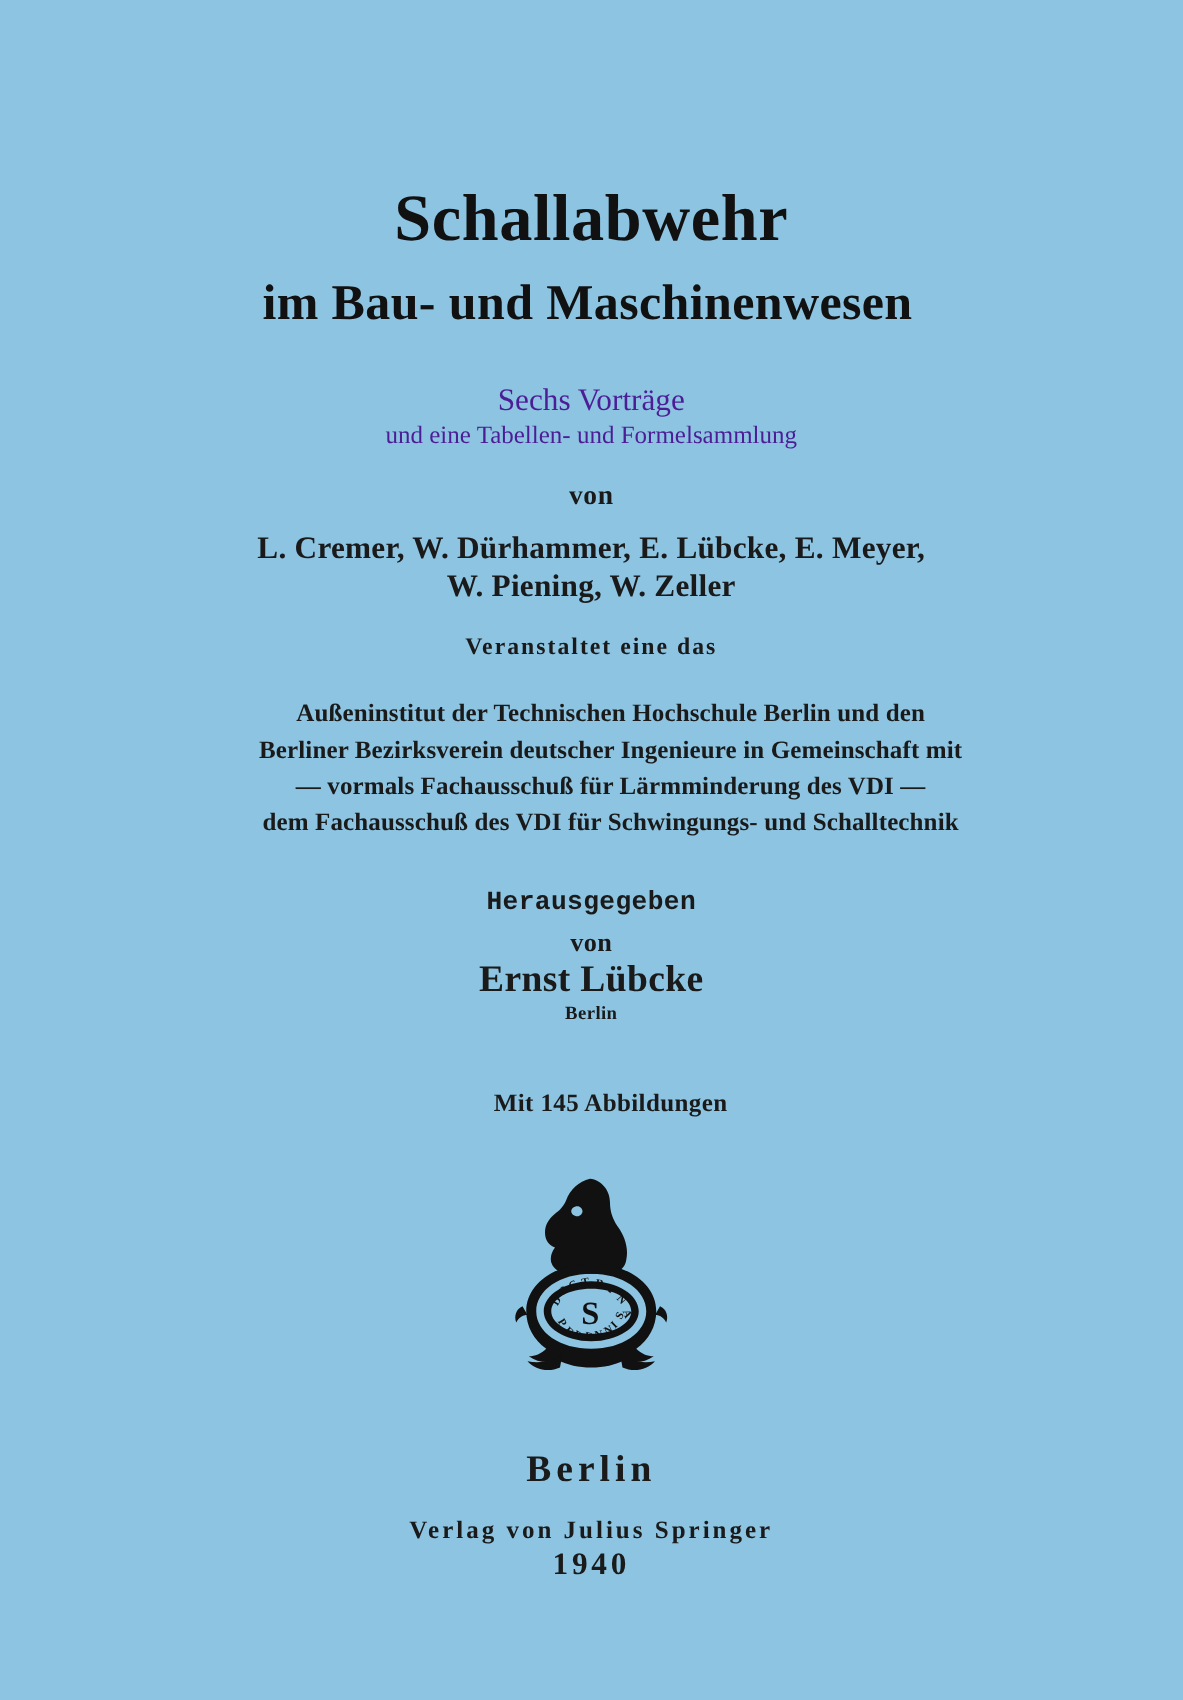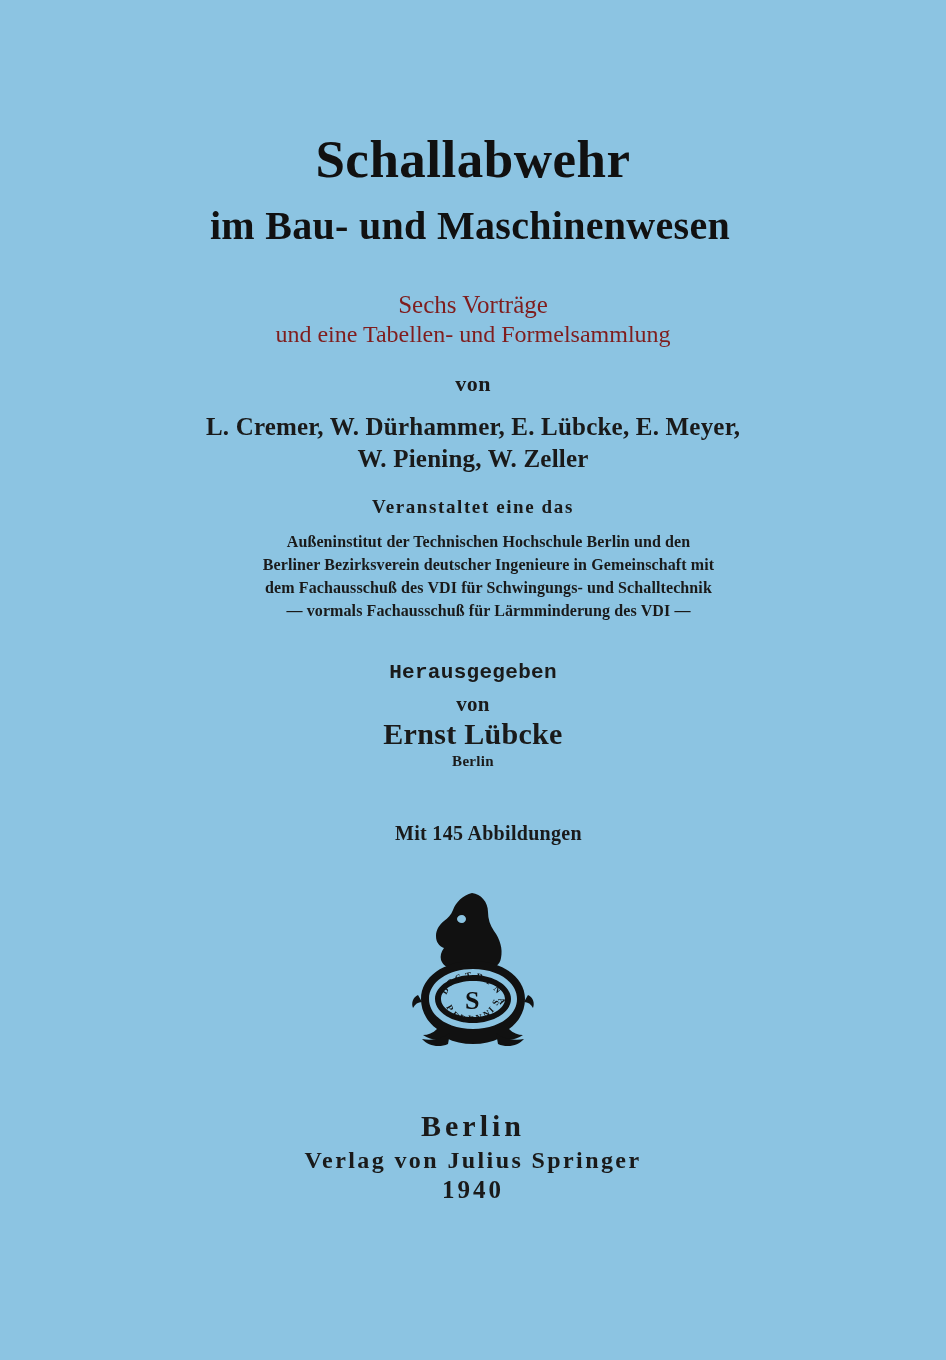--- a/index.html
+++ b/index.html
@@ -18,21 +18,21 @@
     position: relative;
     width: 946px;
     height: 1360px;
     box-sizing: border-box;
     background: #8cc4e2;
   }
   .content {
     position: absolute;
     left: 0;
     right: 0;
-    top: 132px;
+    top: 148px;
     text-align: center;
   }
   .title-main {
     font-size: 53px;
     font-weight: bold;
     letter-spacing: 0.5px;
     line-height: 1.05;
     color: #111;
     margin: 0;
   }
@@ -41,24 +41,24 @@
     font-weight: bold;
     letter-spacing: 0.3px;
     line-height: 1.1;
     margin: 16px 6px 0 0;
     color: #111;
   }
   .lectures {
     font-size: 25px;
     margin-top: 42px;
     line-height: 1.22;
-    color: #7f1d1d;
+    color: #4c1d95;
   }
   .lectures .l2 {
-    font-size: 24px;
+    font-size: 20px;
   }
   .von {
     font-size: 22px;
     font-weight: bold;
     margin-top: 22px;
     letter-spacing: 0.5px;
   }
   .authors {
     font-size: 25px;
     font-weight: bold;
@@ -66,23 +66,23 @@
     line-height: 1.25;
     letter-spacing: 0.2px;
   }
   .organized {
     font-size: 19px;
     font-weight: bold;
     letter-spacing: 1.6px;
     margin-top: 22px;
   }
   .org-block {
-    font-size: 16px;
-    font-weight: bold;
-    margin-top: 12px;
+    font-size: 20px;
+    font-weight: bold;
+    margin-top: 28px;
     line-height: 1.45;
     letter-spacing: 0.1px;
     padding-left: 31px;
   }
   .org-block div {
     white-space: nowrap;
   }
   .editor-label {
     font-size: 21px;
     font-weight: bold;
@@ -122,24 +122,24 @@
   }
   .imprint {
     margin-top: 36px;
   }
   .imprint-city {
     font-size: 30px;
     font-weight: bold;
     letter-spacing: 4px;
   }
   .imprint-publisher {
-    font-size: 24px;
+    font-size: 20px;
     font-weight: bold;
     letter-spacing: 2.4px;
-    margin-top: 4px;
+    margin-top: 20px;
   }
   .imprint-year {
     font-size: 25px;
     font-weight: bold;
     letter-spacing: 3px;
     margin-top: 2px;
   }
 </style>
 </head>
 <body>
@@ -160,22 +160,22 @@
     <div class="authors">
       <div>L. Cremer, W. Dürhammer, E. Lübcke, E. Meyer,</div>
       <div>W. Piening, W. Zeller</div>
     </div>
 
     <div class="organized">Veranstaltet eine das</div>
 
     <div class="org-block">
       <div>Außeninstitut der Technischen Hochschule Berlin und den</div>
       <div>Berliner Bezirksverein deutscher Ingenieure in Gemeinschaft mit</div>
+      <div>— vormals Fachausschuß für Lärmminderung des VDI —</div>
       <div>dem Fachausschuß des VDI für Schwingungs- und Schalltechnik</div>
-      <div>— vormals Fachausschuß für Lärmminderung des VDI —</div>
     </div>
 
     <div class="editor-label">Herausgegeben</div>
     <div class="editor-von">von</div>
     <div class="editor-name">Ernst Lübcke</div>
     <div class="editor-city">Berlin</div>
 
     <div class="figures">Mit 145 Abbildungen</div>
 
     <div class="logo-wrap">

